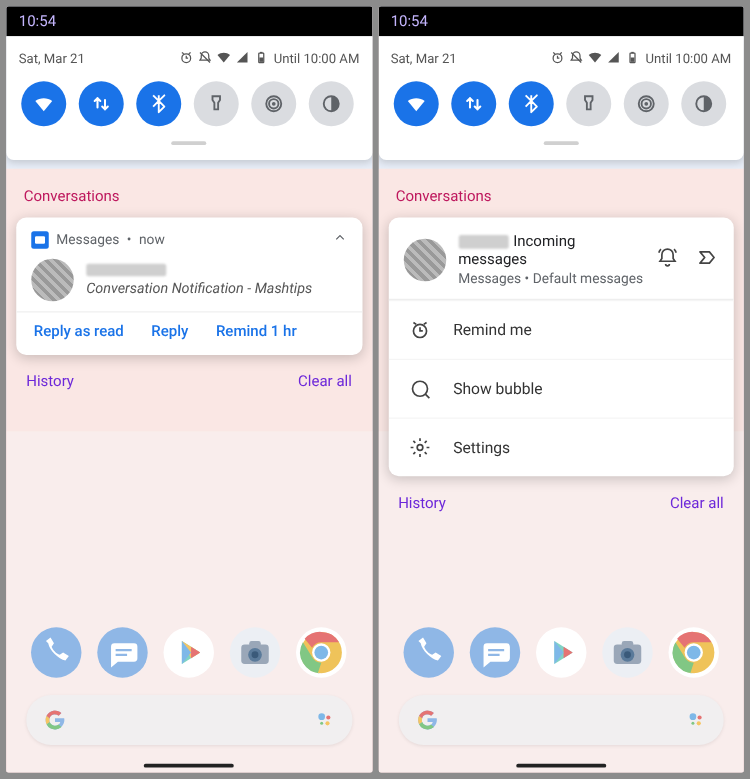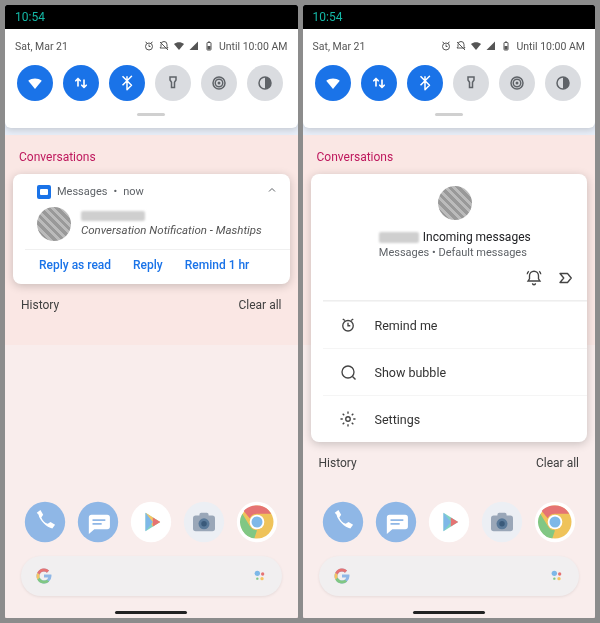--- a/index.html
+++ b/index.html
@@ -4,55 +4,55 @@
 <style>
   * { box-sizing: border-box; margin: 0; padding: 0; }
   html, body { width: 600px; height: 623px; font-family: Roboto, "Segoe UI", Arial, sans-serif; }
   body { background: #8c8c8c; display: flex; padding: 5px; gap: 5px; }
   .phone { width: 295px; height: 613px; background: #f3dfda; position: relative; overflow: hidden; border-radius: 2px; }
   .wallpaper { position: absolute; inset: 0; }
   .wp-sky { position:absolute; inset:0; background:#cbd8ee; }
   .wp-pink { position:absolute; top:130px; left:0; right:0; bottom:0; background:#f3cac3; }
   .wp-light { position:absolute; top:340px; left:0; right:0; bottom:0; background:#f1d7d4; }
   .veil { position:absolute; inset:0; background:rgba(255,255,255,0.55); }
-  .statusbar { position:relative; height:24px; background:#000; color:#14b8a6; font-size:12px; display:flex; align-items:center; padding:0 10px; }
+  .statusbar { position:relative; height:24px; background:#000; color:#c4b5fd; font-size:12px; display:flex; align-items:center; padding:0 10px; }
   .qs-panel { position:relative; background:#fff; border-radius: 0 0 6px 6px; padding: 6px 10px 10px; box-shadow:0 2px 6px rgba(0,0,0,.15); }
   .qs-header { display:flex; justify-content:space-between; align-items:center; font-size:10.5px; color:#555; height:22px;gap:22px; }
   .qs-header-right { display:flex; align-items:center; gap:4px; }
   .qs-icons { display:flex; align-items:center; gap:3px; }
   .qs-icons svg { width:12px; height:12px; }
   .tiles { display:flex; gap:10px; padding:8px 2px 2px; }
   .tile { width:36px; height:36px; border-radius:50%; display:flex; align-items:center; justify-content:center; }
   .tile.on { background:#1a73e8; color:#fff; }
   .tile.off { background:#dadce0; color:#5f6368; }
   .tile svg { width:18px; height:18px; }
   .handle { width:28px; height:3px; background:#d0d0d0; border-radius:2px; margin:10px auto 2px; }
   .section-label { position:relative; font-size:12px; color:#be185d; padding: 22px 14px 10px; }
-  .card { position:relative; background:#fff; border-radius:8px; margin: 0 8px; box-shadow:0 2px 10px rgba(0,0,0,.2); font-size:12px; color:#202124; overflow:hidden;padding-left:12px; }
+  .card { position:relative; background:#fff; border-radius:8px; margin: 0 8px; box-shadow:0 2px 10px rgba(0,0,0,.2); font-size:12px; color:#202124; overflow:hidden; }
   .card-head { display:flex; align-items:center; gap:6px; padding:10px 12px 4px; color:#5f6368; font-size:11px; }
   .app-ico { width:14px; height:14px; background:#1a73e8; border-radius:2px; display:flex; align-items:center; justify-content:center; }
   .app-ico::after { content:""; width:8px; height:6px; background:#fff; border-radius:1px; }
   .caret { margin-left:auto; color:#5f6368; }
   .card-body { display:flex; gap:10px; padding:4px 12px 8px; align-items:center; }
   .avatar { width:34px; height:34px; border-radius:50%; background: repeating-linear-gradient(45deg,#999,#999 3px,#bbb 3px,#bbb 6px); filter:blur(0.3px); flex-shrink:0; }
   .sender { display:flex; flex-direction:column; gap:2px;font-style:italic; }
   .sender-name { width:64px; height:10px; background:#cfcfcf; border-radius:2px; filter:blur(1px); }
   .card-actions { display:flex; gap:22px; padding:8px 14px 12px; border-top:1px solid #f0f0f0; }
   .action { color:#1a73e8; font-size:12px; font-weight:500; }
-  .hist-row { position:relative; display:flex; justify-content:space-between; padding:14px 16px; font-size:12px; color:#404040; }
+  .hist-row { position:relative; display:flex; justify-content:space-between; padding:14px 16px; font-size:12px; color:#6d28d9; }
   .dock { position:absolute; bottom:74px; left:0; right:0; display:flex; justify-content:space-around; padding:0 14px; }
   .dock-icon { width:44px; height:44px; border-radius:50%; display:flex; align-items:center; justify-content:center; }
   .dock-icon svg { width:44px; height:44px; }
   .searchbar { position:absolute; bottom:22px; left:16px; right:16px; height:40px; background:#f1eff0; border-radius:20px; display:flex; align-items:center; padding:0 14px; box-shadow:0 1px 3px rgba(0,0,0,0.08); }
   .g-logo { width:18px; height:18px; }
   .mic { margin-left:auto; width:16px; height:16px; }
   .navhandle { position:absolute; bottom:4px; left:50%; transform:translateX(-50%); width:72px; height:3px; background:#222; border-radius:2px; }
 
   
-  .opt-head { display:flex; align-items:center; gap:10px; padding:12px 12px 10px; border-bottom:1px solid #eee;flex-direction:column; }
+  .opt-head { display:flex; align-items:center; gap:10px; padding:12px 12px 10px; border-bottom:1px solid #eee; }
   .opt-title { display:flex; flex-direction:column; gap:2px; font-size:12px; }
   .opt-title .blurname { display:inline-block; width:40px; height:11px; background:#cfcfcf; filter:blur(1px); border-radius:2px; vertical-align:middle; margin-right:4px;}
   .opt-sub { font-size:11px; color:#5f6368; }
   .opt-actions { margin-left:auto; display:flex; gap:14px; color:#444; }
   .opt-row { display:flex; align-items:center; gap:18px; padding:14px 16px; font-size:12.5px; color:#333; border-top:1px solid #f5f5f5; }
   .opt-row:first-of-type { border-top:none; }
   .opt-row svg { width:18px; height:18px; color:#444; }
 </style>
 </head>
 <body>

